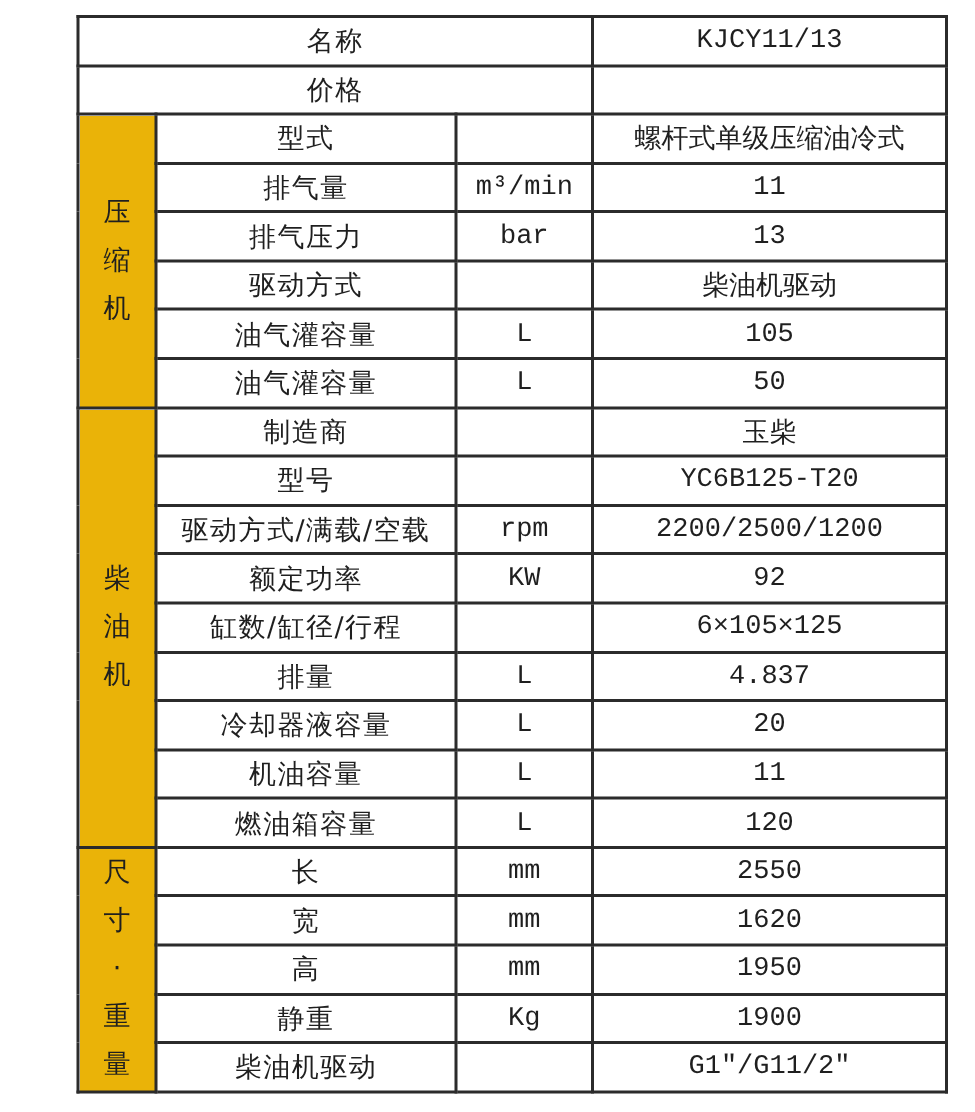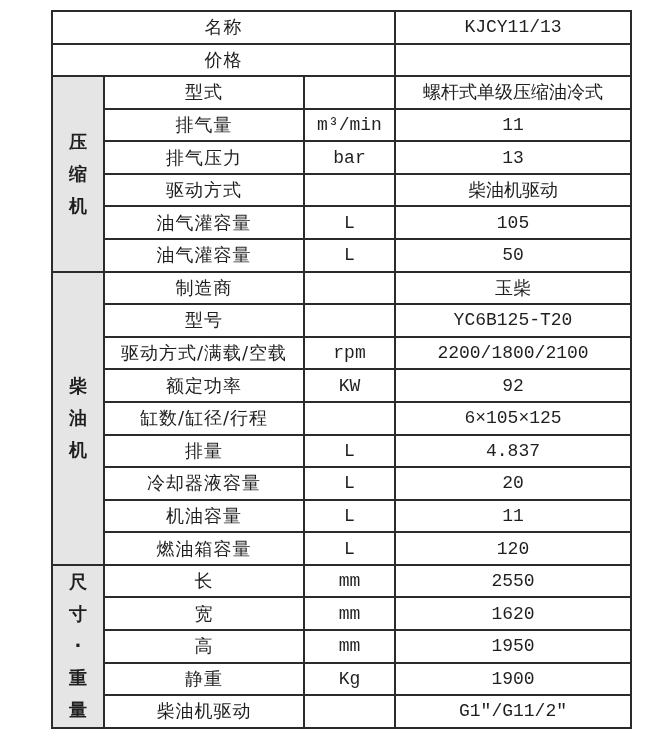--- a/index.html
+++ b/index.html
@@ -39,21 +39,21 @@
 
   td.lbl {
     font-size: 18px;
     font-family: "DejaVu Sans", sans-serif;
     letter-spacing: 1px;
   }
   td.unit, td.val {
     font-size: 18px;
     font-family: "Liberation Mono", "DejaVu Sans Mono", monospace;
   }
-  td.sec { background: #e5e5e5; font-weight: bold; }
+  td.sec { background: #eab308; }
   .vlabel {
     width: 20px;
     margin: 0 auto;
     font-size: 18px;
     line-height: 32px;
     text-align: center;
     word-break: break-all;
     line-break: anywhere;
   }
 </style>
@@ -121,21 +121,21 @@
     <td class="val">玉柴</td>
   </tr>
   <tr class="r">
     <td class="lbl">型号</td>
     <td class="unit"></td>
     <td class="val">YC6B125-T20</td>
   </tr>
   <tr class="r">
     <td class="lbl">驱动方式/满载/空载</td>
     <td class="unit">rpm</td>
-    <td class="val">2200/1800/2100</td>
+    <td class="val">2200/2500/1200</td>
   </tr>
   <tr class="r">
     <td class="lbl">额定功率</td>
     <td class="unit">KW</td>
     <td class="val">92</td>
   </tr>
   <tr class="r">
     <td class="lbl">缸数/缸径/行程</td>
     <td class="unit"></td>
     <td class="val">6×105×125</td>

